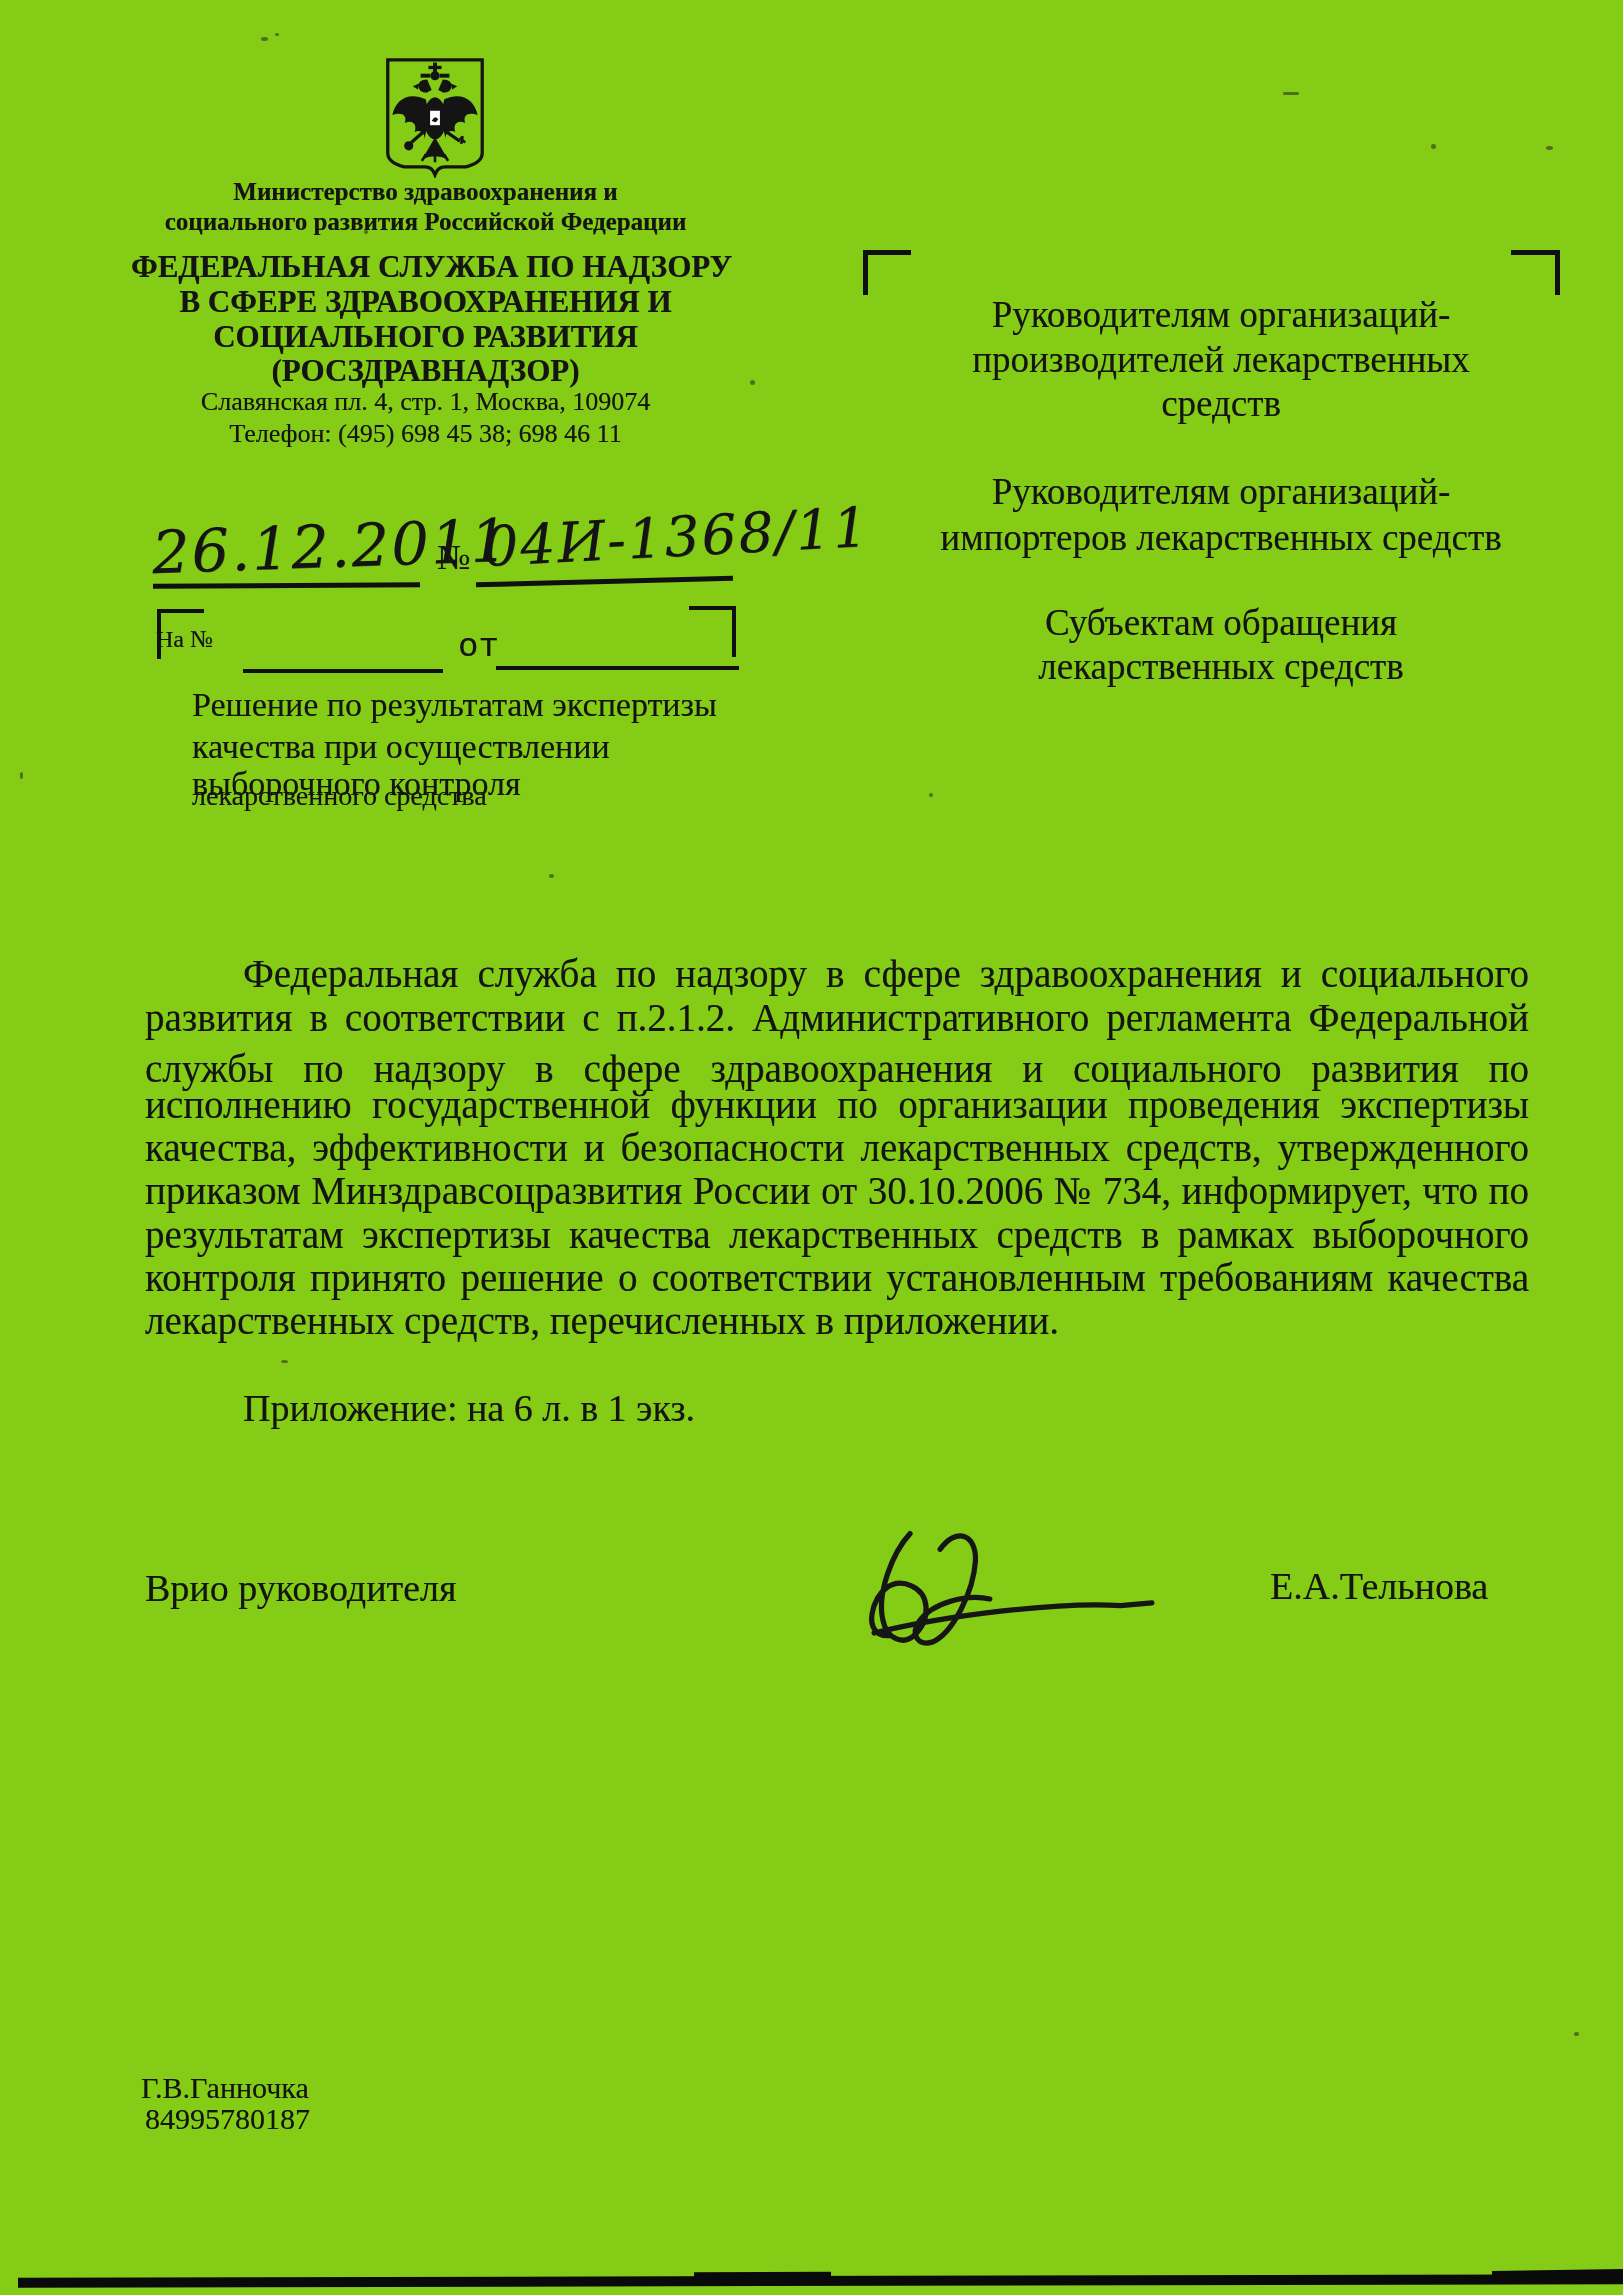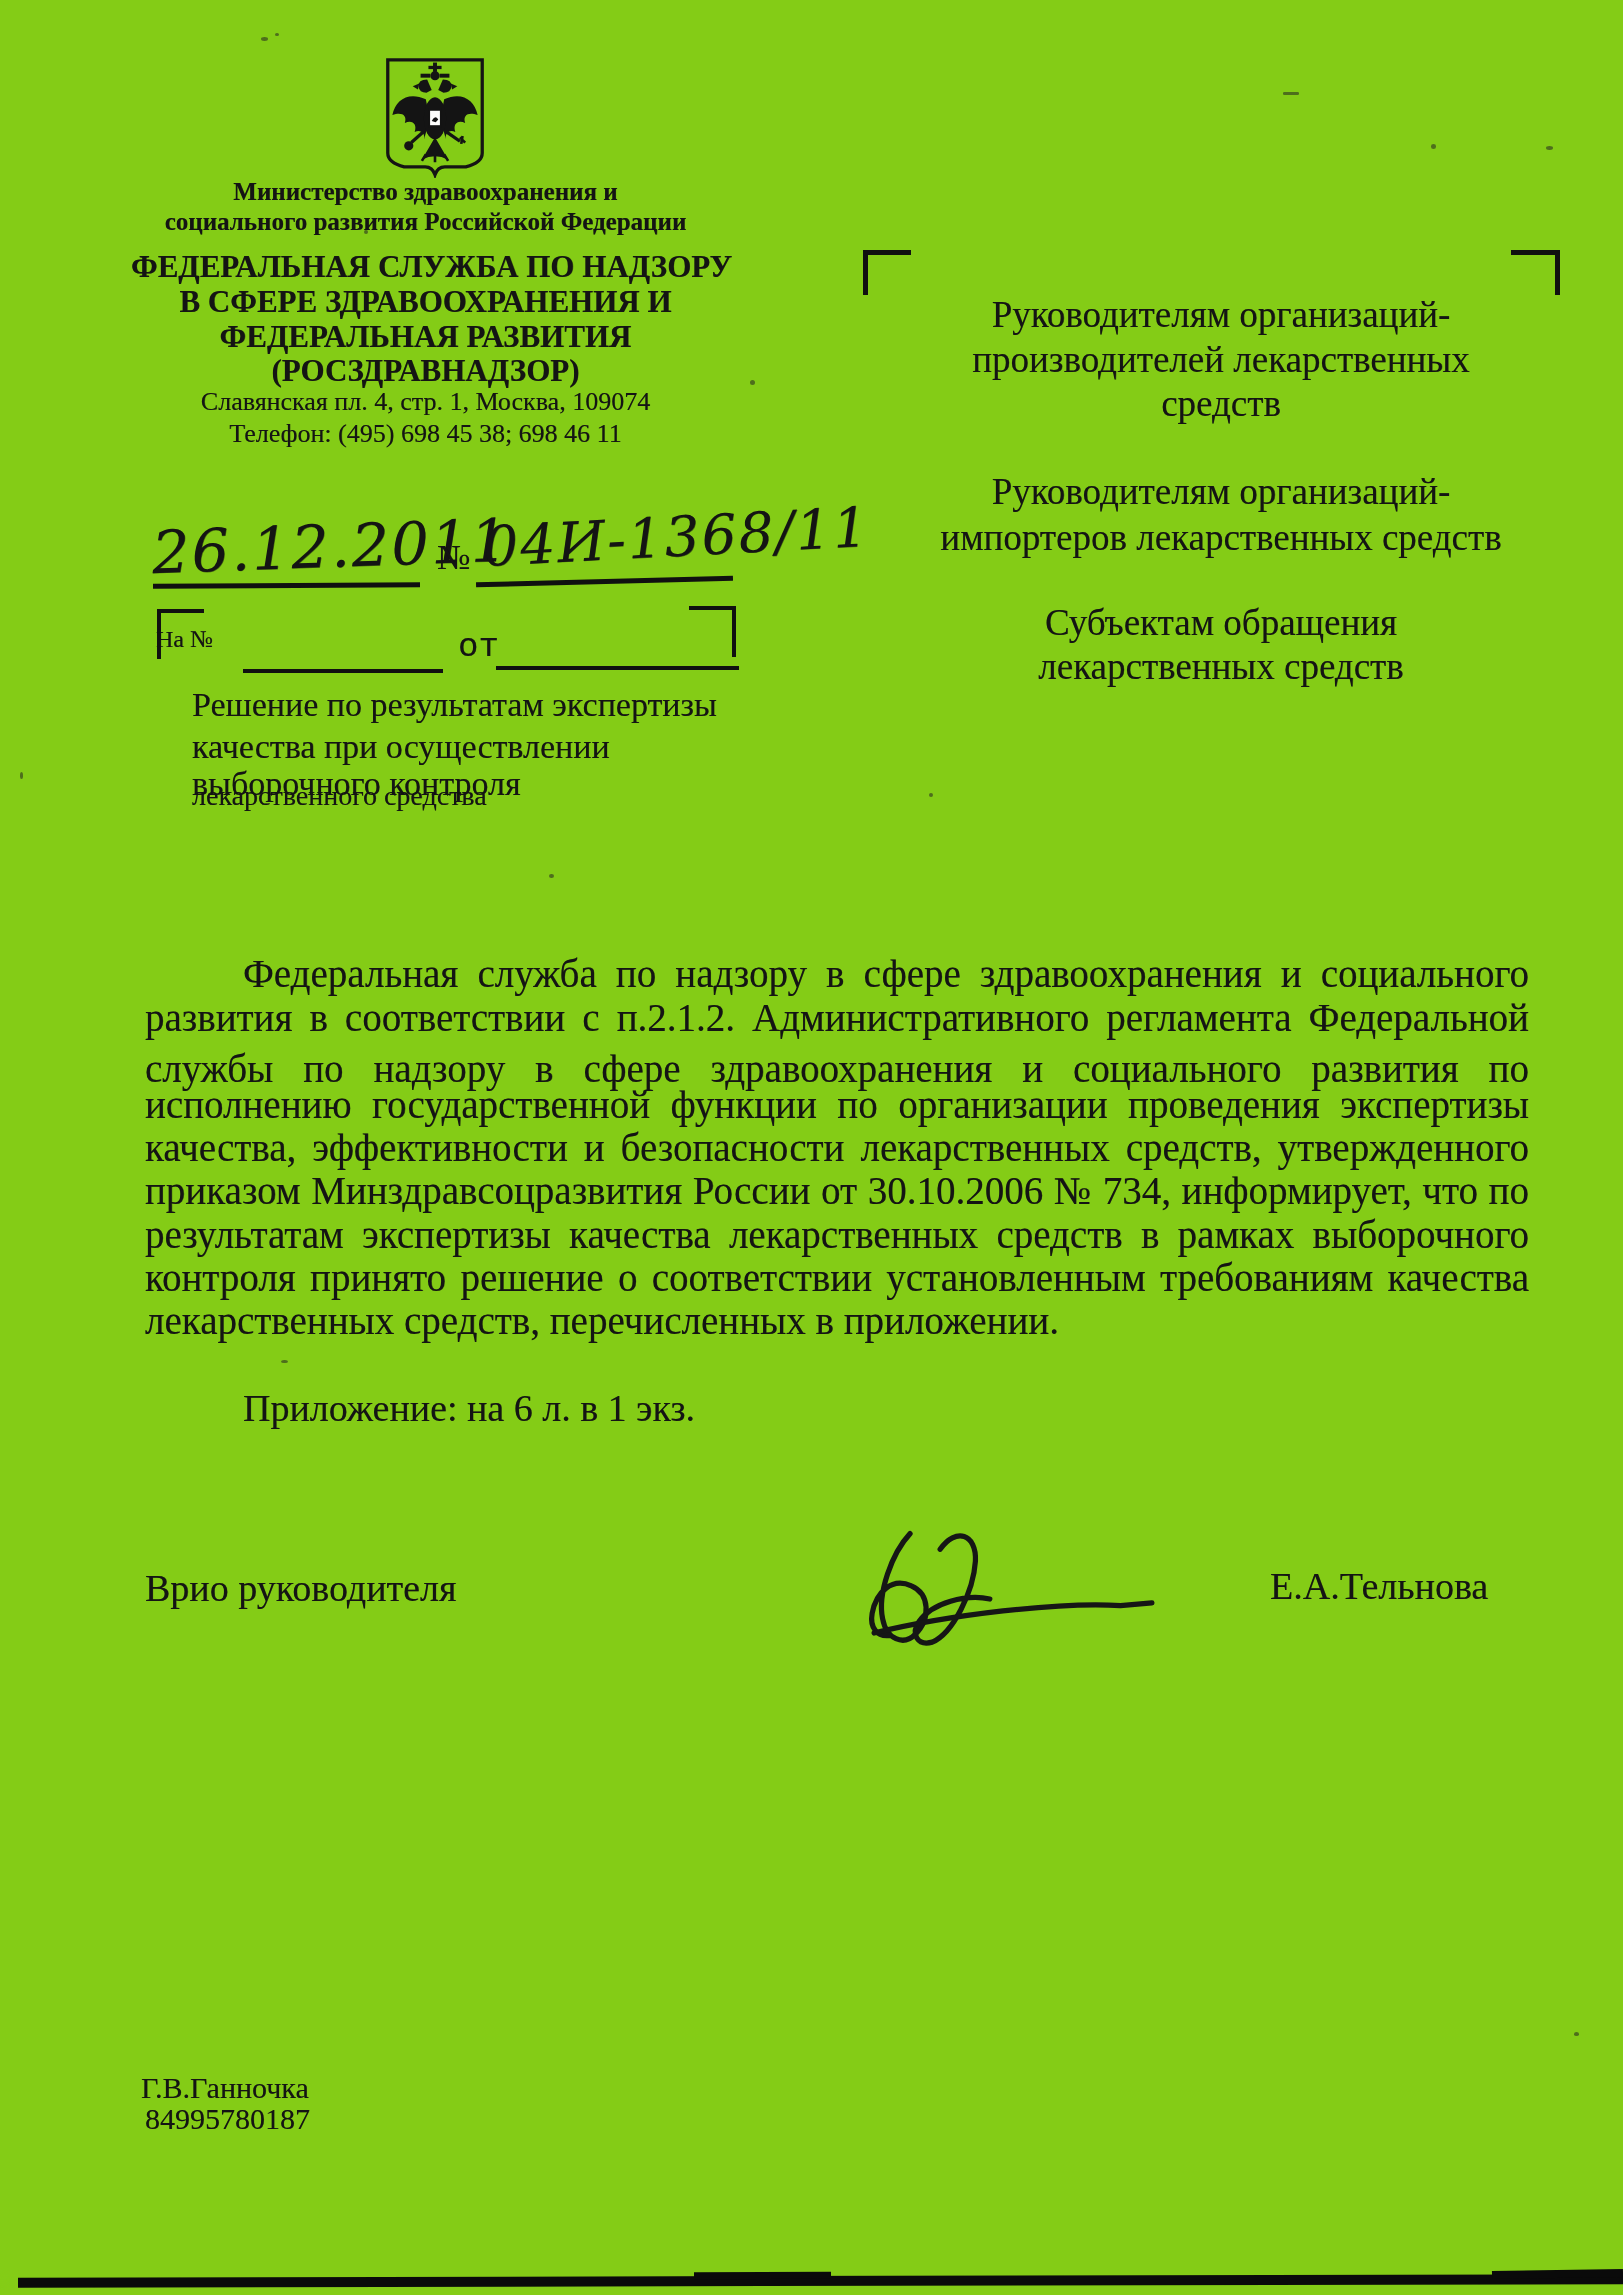--- a/index.html
+++ b/index.html
@@ -70,21 +70,21 @@
       <rect x="71" y="82" width="18" height="25" fill="#fdfdfc" stroke="#141414" stroke-width="3"></rect>
       <path d="M75,99 q5,-10 10,-2 l-4,4 z" fill="#141414"></path>
     </svg>
   </div>
 
   <div class="abs ink b ctr" style="left:131px;top:178px;width:589px;font-size:25px;">Министерство здравоохранения и</div>
   <div class="abs ink b ctr" style="left:131px;top:208px;width:589px;font-size:25px;">социального развития Российской Федерации</div>
 
   <div class="abs ink b ctr" style="left:131px;top:249px;width:589px;font-size:31px;">ФЕДЕРАЛЬНАЯ СЛУЖБА ПО НАДЗОРУ</div>
   <div class="abs ink b ctr" style="left:131px;top:284px;width:589px;font-size:31px;">В СФЕРЕ ЗДРАВООХРАНЕНИЯ И</div>
-  <div class="abs ink b ctr" style="left:131px;top:319px;width:589px;font-size:31px;">ФЕДЕРАЛЬНАЯ РАЗВИТИЯ</div>
+  <div class="abs ink b ctr" style="left:131px;top:319px;width:589px;font-size:31px;">СОЦИАЛЬНОГО РАЗВИТИЯ</div>
   <div class="abs ink b ctr" style="left:131px;top:353px;width:589px;font-size:31px;">(РОСЗДРАВНАДЗОР)</div>
 
   <div class="abs ink ctr" style="left:131px;top:387px;width:589px;font-size:26px;">Славянская пл. 4, стр. 1, Москва, 109074</div>
   <div class="abs ink ctr" style="left:131px;top:419px;width:589px;font-size:26px;">Телефон: (495) 698 45 38; 698 46 11</div>
 
   <div class="abs ink hand" style="left:152px;top:512px;font-size:59px;transform:rotate(-2deg);">26.12.2011</div>
   <div class="rule" style="left:153px;top:583px;width:267px;height:4.6px;transform:rotate(-0.3deg);"></div>
 
   <div class="abs ink" style="left:437px;top:538px;font-size:35px;">№</div>
   <div class="abs ink hand" style="left:483px;top:505px;font-size:55px;transform:rotate(-3deg);">04И-1368/11</div>

